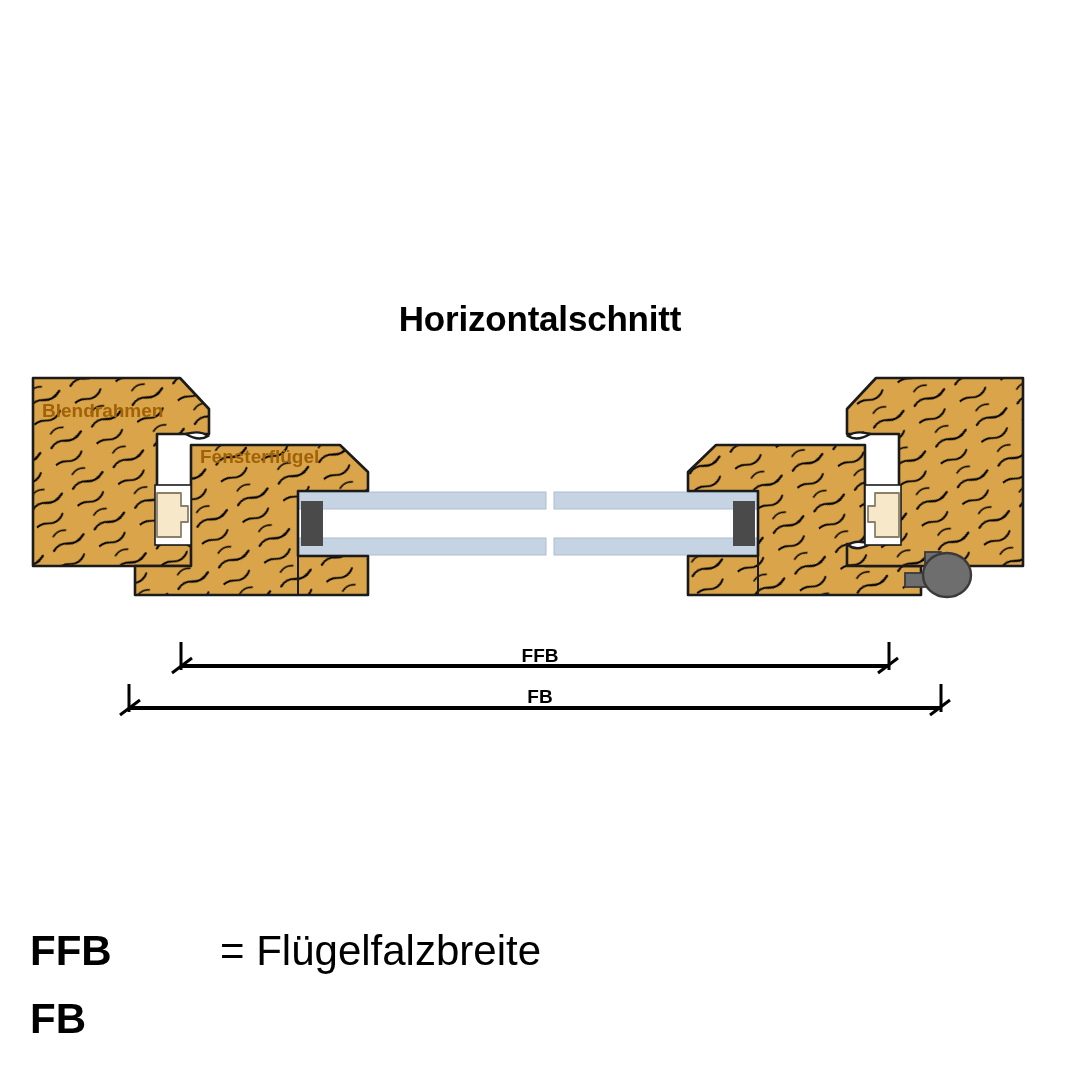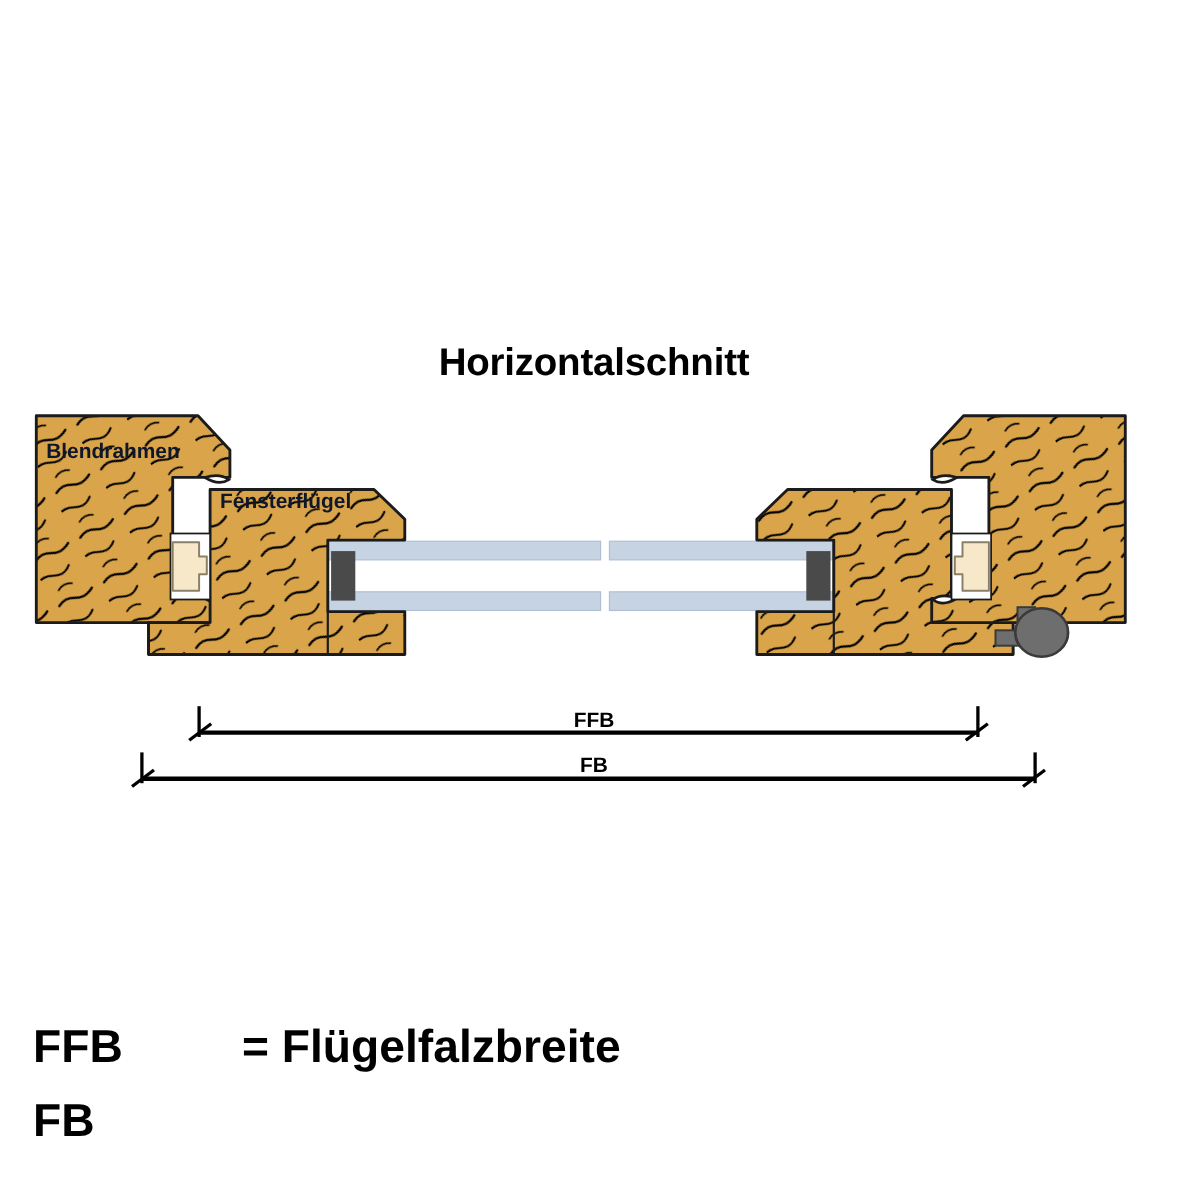--- a/index.html
+++ b/index.html
@@ -9,42 +9,42 @@
     font-family:"Liberation Sans","DejaVu Sans",sans-serif;
     color:#000;
     position:relative;
     overflow:hidden;
   }
   #stage{position:relative;width:1080px;height:1080px;}
 
   
   .title{
     position:absolute;
-    left:0; top:312px; width:1080px;
+    left:0; top:301px; width:1080px;
     text-align:center;
     font-size:35px;
     font-weight:bold;
     letter-spacing:-0.2px;
     line-height:1;
   }
 
   
   #drawing{
     position:absolute;
     left:0; top:360px;
     width:1080px; height:380px;
     display:block;
   }
 
   
   .part-label{
     position:absolute;
     font-size:19px;
     font-weight:bold;
-    color:#0f172a;
+    color:#a16207;
     white-space:nowrap;
     line-height:1;
   }
   #label-blendrahmen{ left:42px;  top:401px; }
   #label-fensterfluegel{ left:200px; top:447px; }
 
   
   .dim-caption{
     position:absolute;
     font-size:19px;
@@ -67,21 +67,21 @@
     height:68px;
   }
   .legend-abbr{
     width:190px;
     font-size:42px;
     font-weight:bold;
     line-height:1;
   }
   .legend-def{
     font-size:42px;
-    font-weight:bold;
+    font-weight:normal;
     line-height:1;
   }
 </style>
 </head>
 <body>
 
 <div id="stage">
 
   <div class="title">Horizontalschnitt</div>
 

